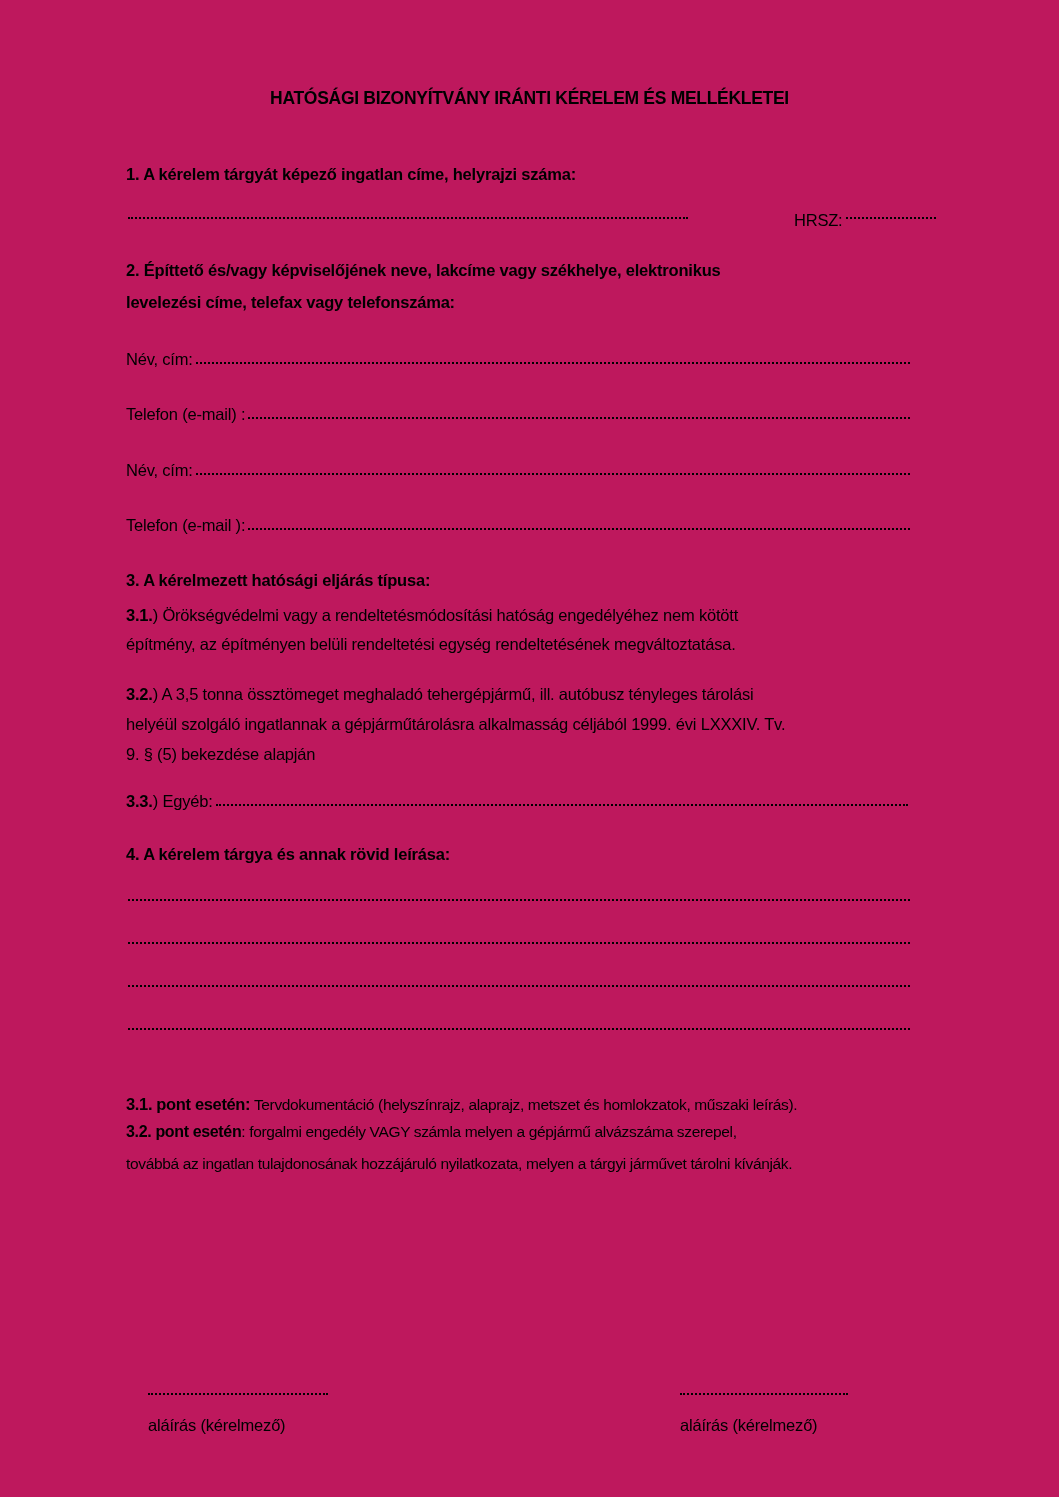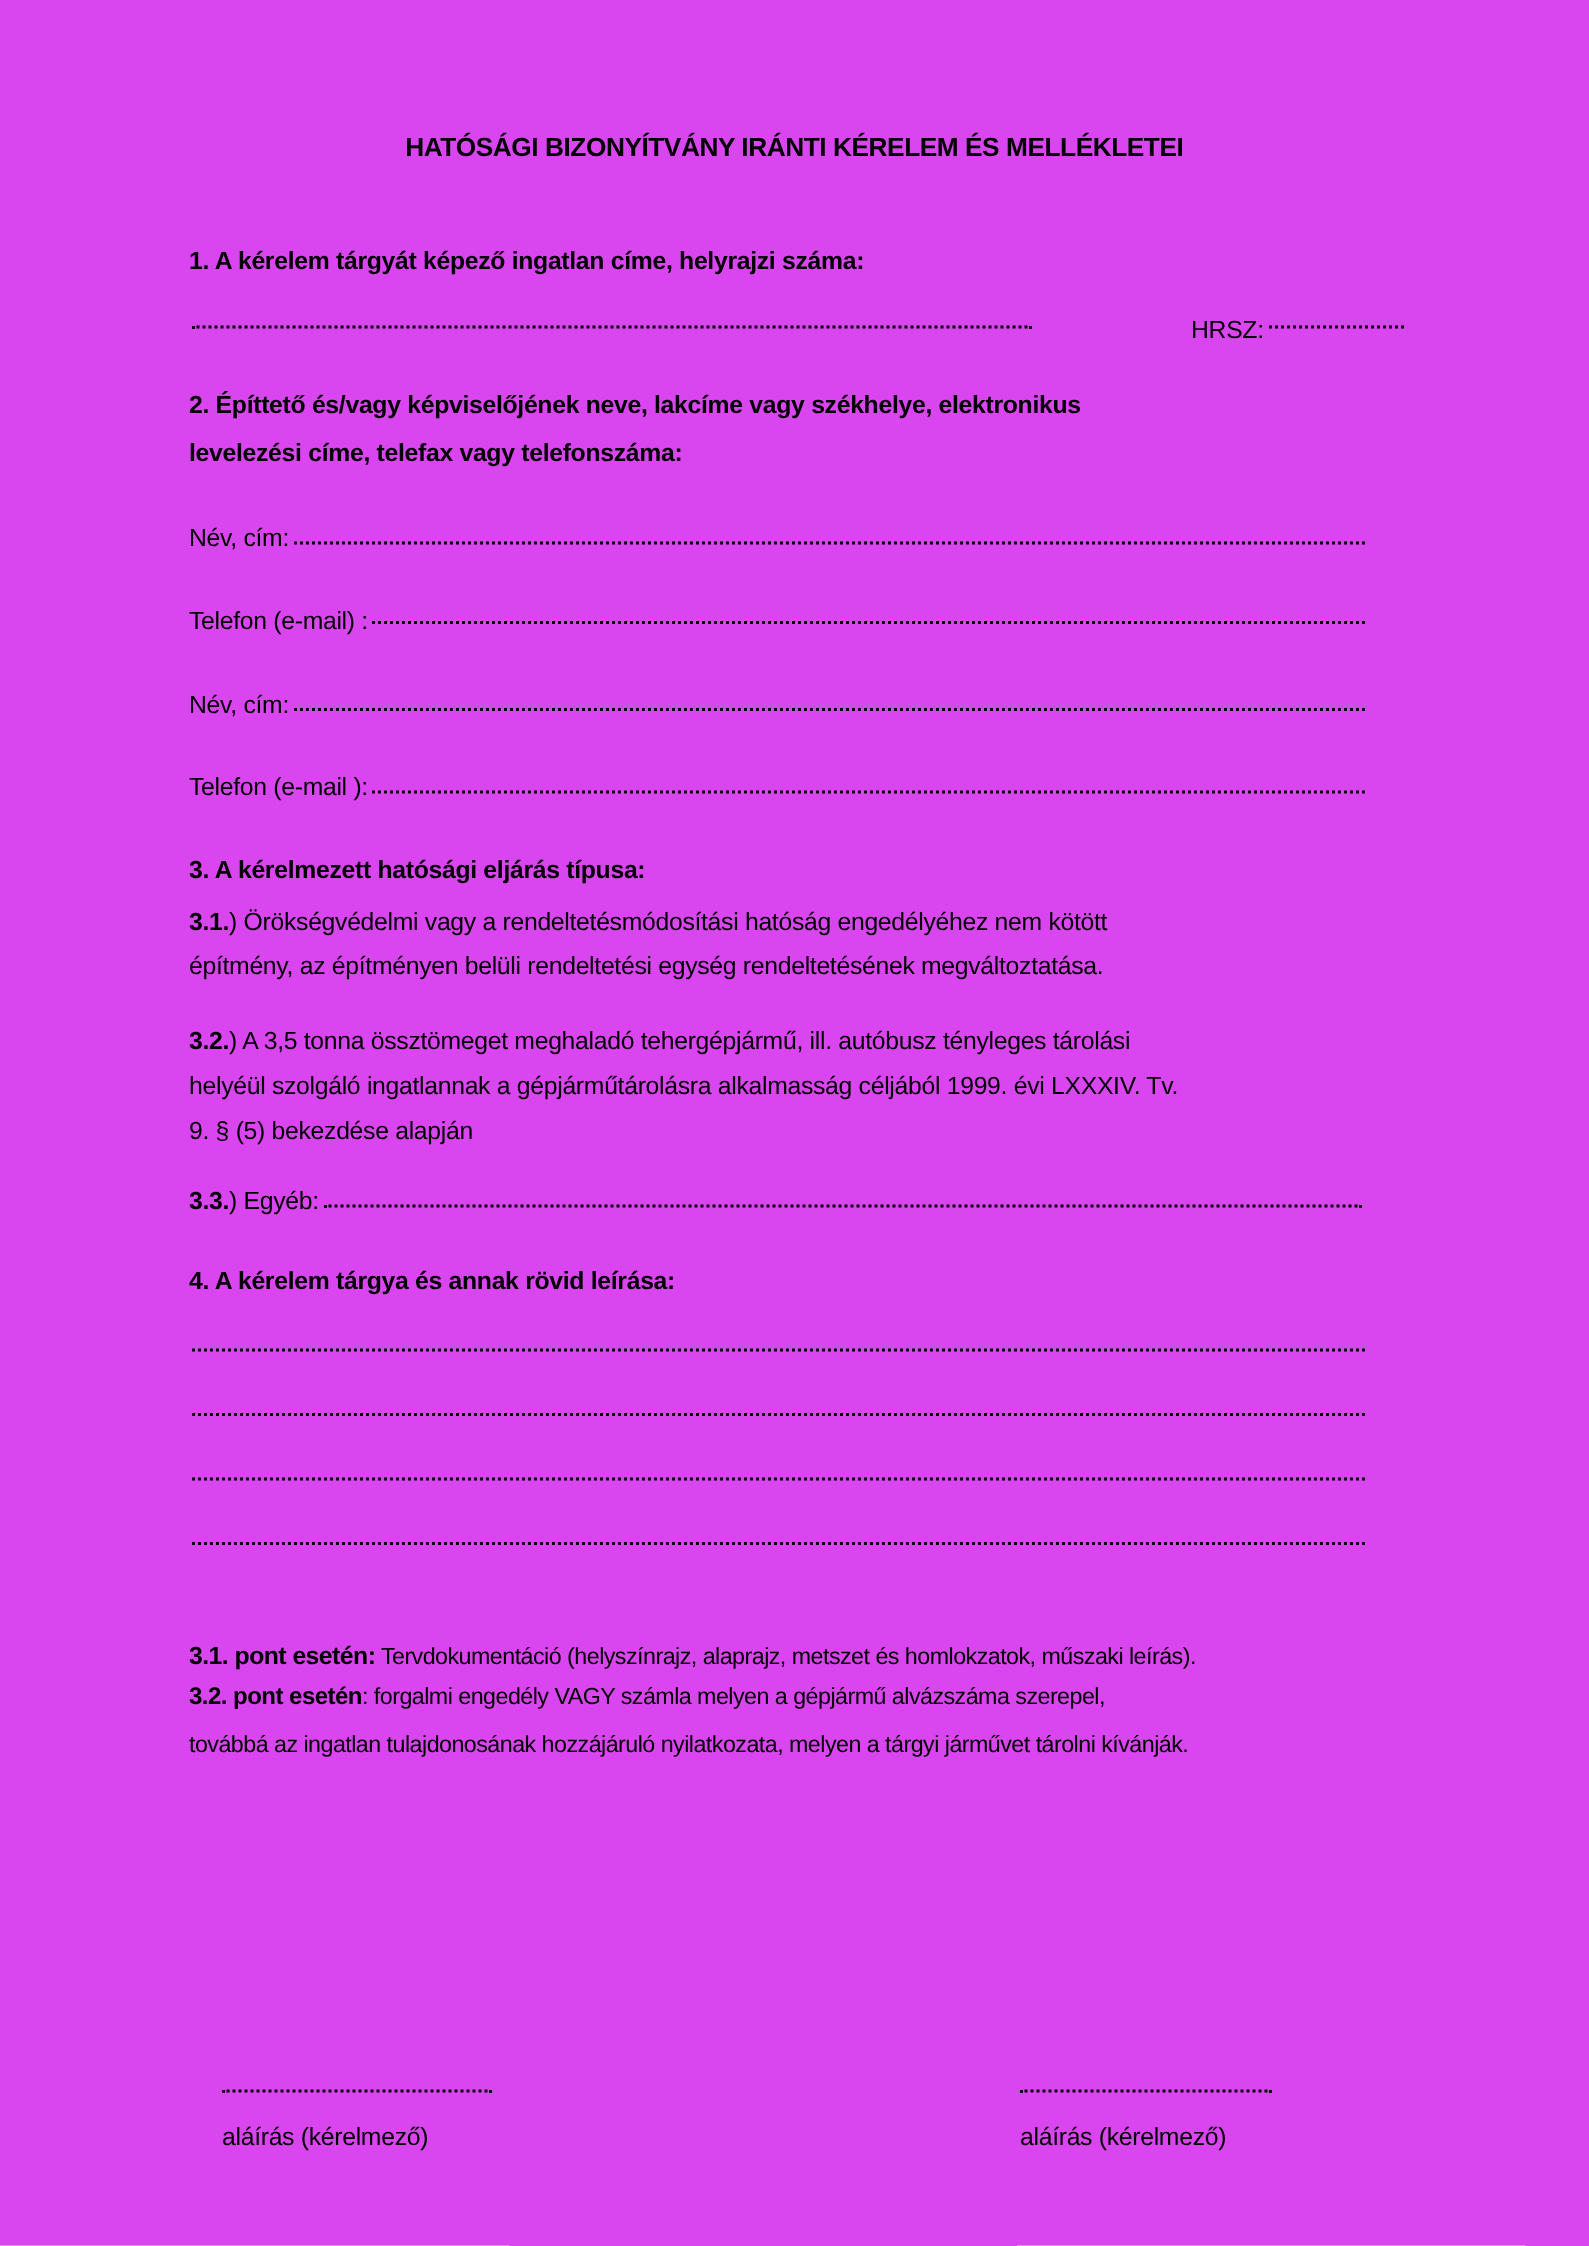--- a/index.html
+++ b/index.html
@@ -13,21 +13,21 @@
       position: relative;
       overflow: hidden;
       font-family: "Liberation Sans", "DejaVu Sans", sans-serif;
       color: #000000;
     }
     .page {
       position: absolute;
       left: 0; top: 0;
       width: 1059px;
       height: 1497px;
-      background: #d946ef;
+      background: #be185d;
     }
     .abs {
       position: absolute;
       white-space: nowrap;
       font-size: 16.5px;
       line-height: 20px;
       letter-spacing: -0.2px;
     }
     .title {
       position: absolute;
@@ -87,21 +87,21 @@
   <div class="abs" style="left:794px; top:210px;">HRSZ:</div>
   <div class="dotline" style="left:846px; top:214px; width:90px;"></div>
 
   <div class="abs b" style="left:126px; top:260px;">2. Építtető és/vagy képviselőjének neve, lakcíme vagy székhelye, elektronikus</div>
   <div class="abs b" style="left:126px; top:292px;">levelezési címe, telefax vagy telefonszáma:</div>
 
   <div class="field-row" style="top:349px; width:784px;">
     <span>Név, cím:</span>
     <span class="fill"></span>
   </div>
-  <div class="field-row" style="top:404px; width:784px;align-items:center;">
+  <div class="field-row" style="top:404px; width:784px;">
     <span>Telefon (e-mail) :</span>
     <span class="fill"></span>
   </div>
   <div class="field-row" style="top:460px; width:784px;">
     <span>Név, cím:</span>
     <span class="fill"></span>
   </div>
   <div class="field-row" style="top:515px; width:784px;">
     <span>Telefon (e-mail ):</span>
     <span class="fill"></span>

